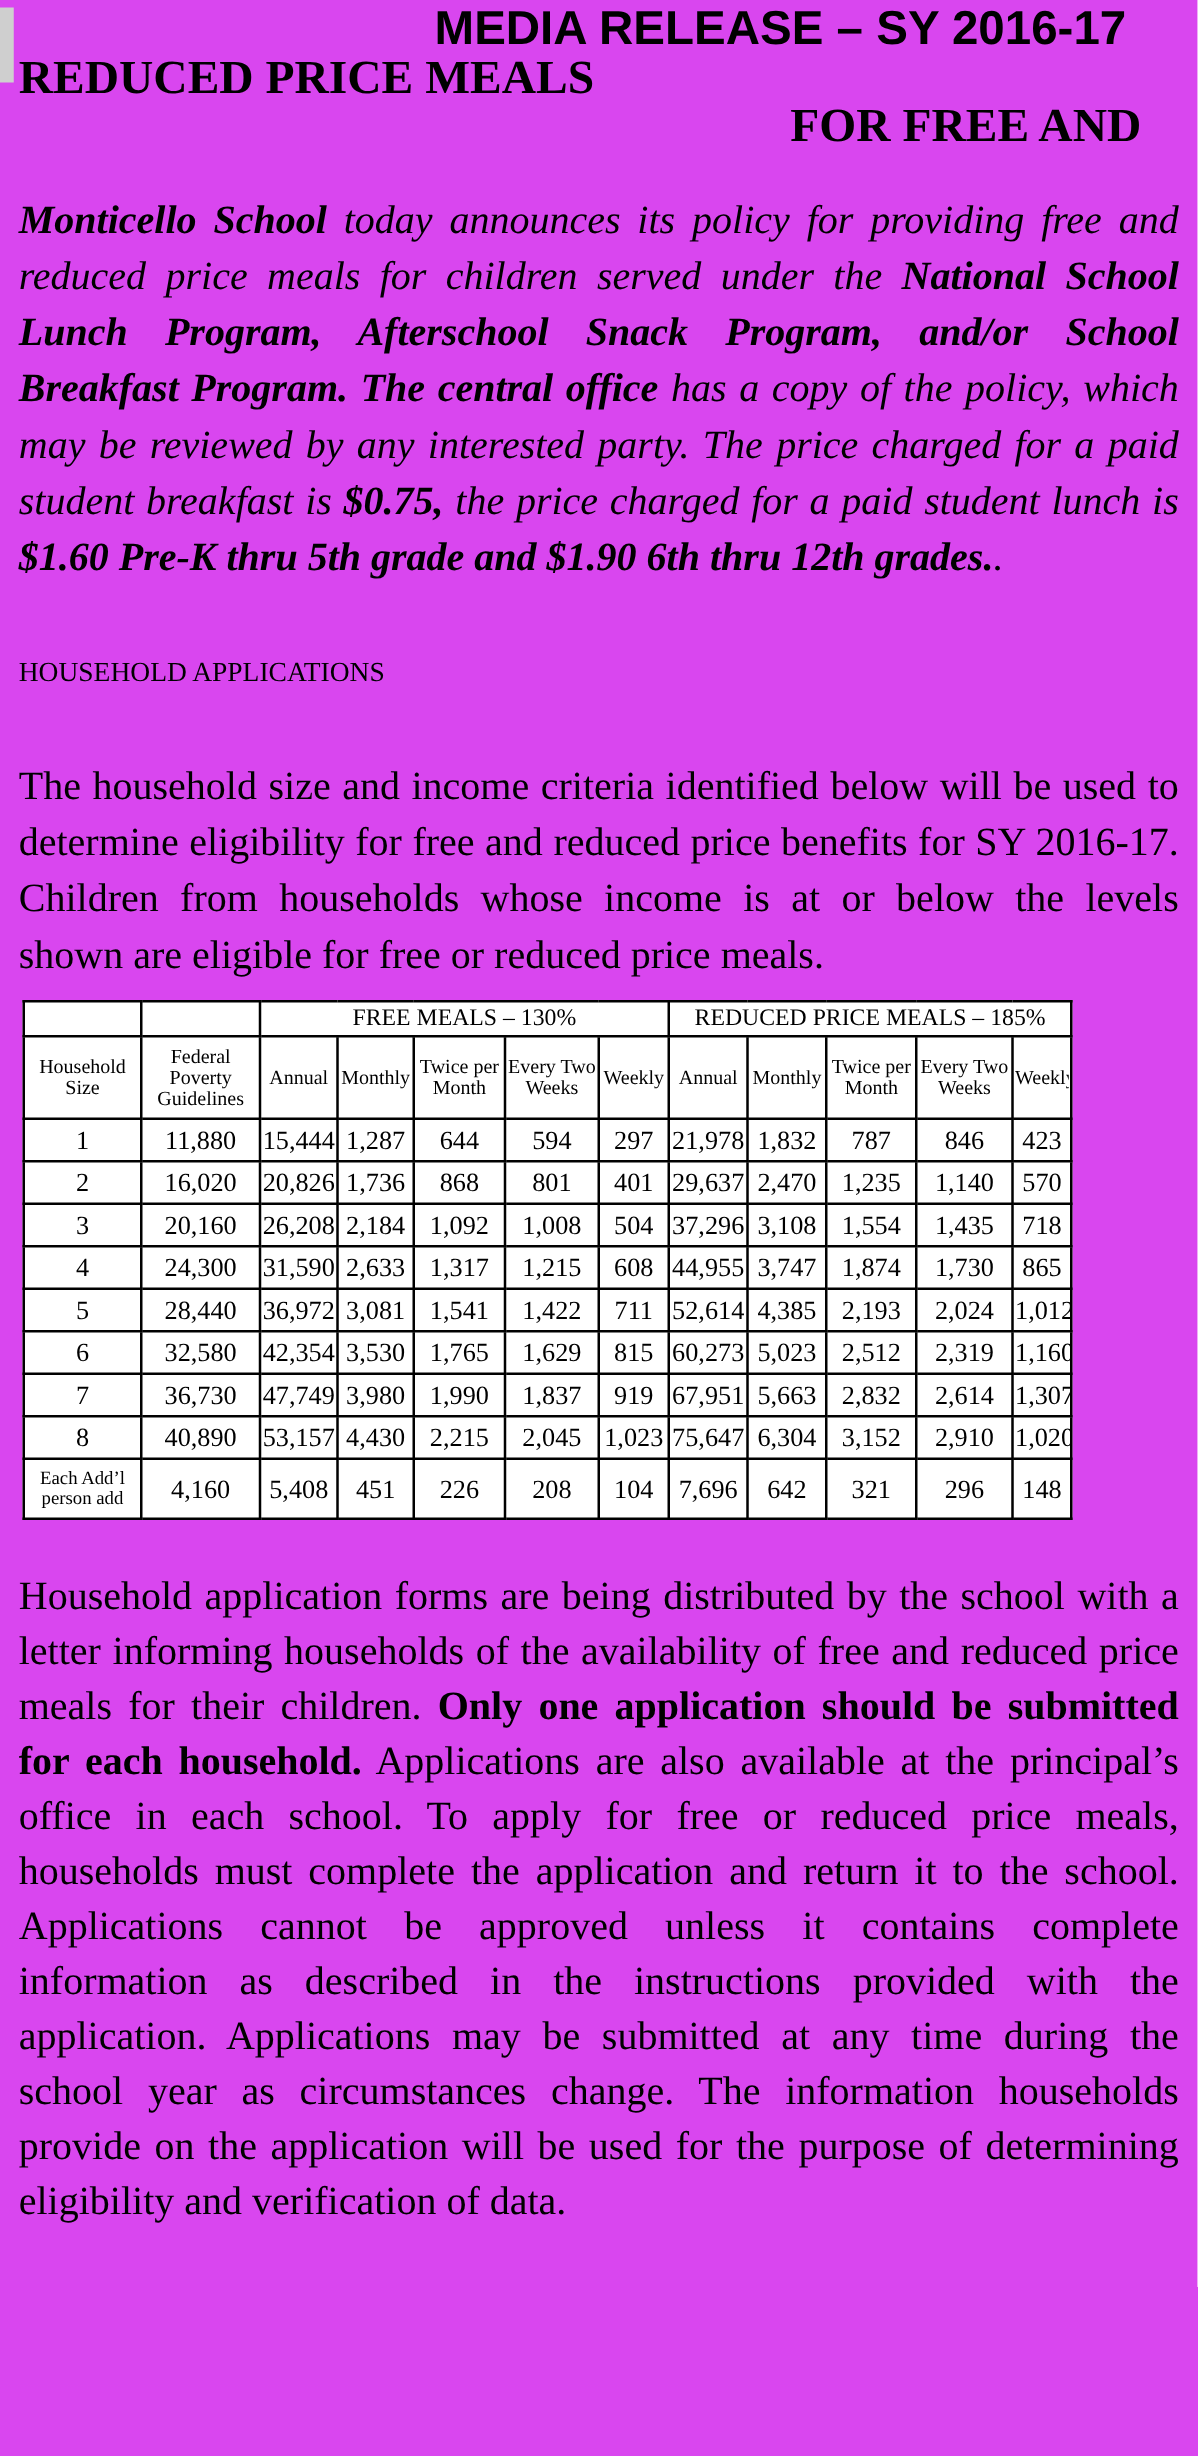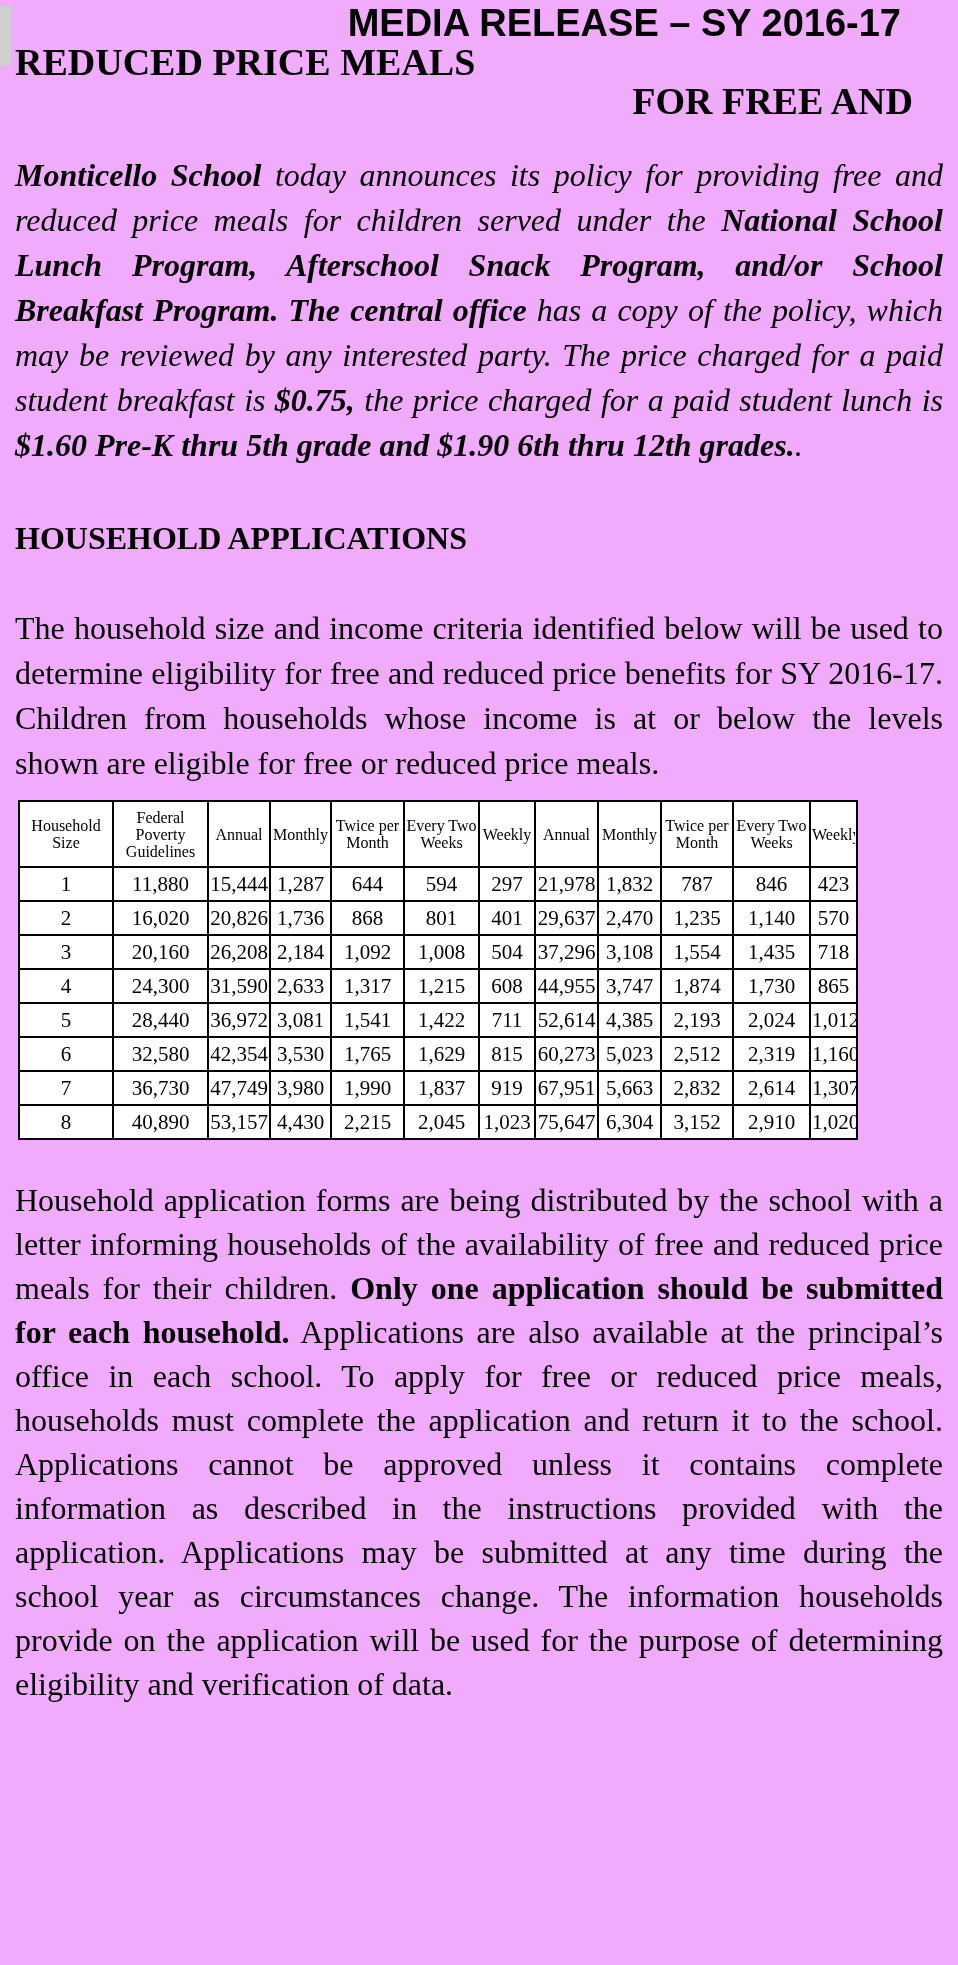--- a/index.html
+++ b/index.html
@@ -7,21 +7,21 @@
     width: 958px;
     color: #000;
     font-family: "Liberation Serif", serif;
   }
   .page {
     position: relative;
     width: 958px;
     min-height: 1965px;
     box-sizing: border-box;
     padding: 4px 15px 10px 15px;
-    background: #f0abfc;
+    background: #d946ef;
   }
   .scan-edge {
     position: absolute;
     left: 0; top: 6px;
     width: 11px; height: 60px;
     background: #cfcfcf;
   }
   
   .title-line { font-weight: bold; font-size: 38px; line-height: 39px; white-space: nowrap; }
   .title-line.sans { font-family: "Liberation Sans", sans-serif; text-align: right; padding-right: 42px; }
@@ -30,22 +30,22 @@
 
   
   .para {
     font-size: 32px;
     line-height: 45px;
     text-align: justify;
     margin: 0;
   }
   .para-intro { margin-top: 32px; font-style: italic; }
   .section-heading {
-    font-size: 32px;
-    font-weight: bold;
+    font-size: 22px;
+    font-weight: normal;
     line-height: 36px;
     margin: 52px 0 0 0;
   }
   .para-criteria { margin-top: 50px; }
   .para-apps { margin-top: 38px; line-height: 44px; }
 
   
   table.income {
     border-collapse: collapse;
     table-layout: fixed;
@@ -92,20 +92,26 @@
         <col style="width:73px">
         <col style="width:75px">
         <col style="width:56px">
       <col style="width:63px">
         <col style="width:63px">
         <col style="width:72px">
         <col style="width:77px">
         <col style="width:47px">
     </colgroup>
     <thead>
+      <tr class="group-row">
+        <th></th>
+        <th></th>
+        <th colspan="5">FREE MEALS – 130%</th>
+        <th colspan="5">REDUCED PRICE MEALS – 185%</th>
+      </tr>
       <tr class="colhead-row">
         <th>Household Size</th>
         <th>Federal Poverty Guidelines</th>
         <th>Annual</th>
         <th>Monthly</th>
         <th>Twice per Month</th>
         <th>Every Two Weeks</th>
         <th>Weekly</th>
         <th>Annual</th>
         <th>Monthly</th>
@@ -220,17 +226,31 @@
           <td>4,430</td>
           <td>2,215</td>
           <td>2,045</td>
           <td>1,023</td>
           <td>75,647</td>
           <td>6,304</td>
           <td>3,152</td>
           <td>2,910</td>
           <td>1,020</td>
         </tr>
+        <tr class="addl-row">
+          <td class="row-label">Each Add’l person  add</td>
+          <td>4,160</td>
+          <td>5,408</td>
+          <td>451</td>
+          <td>226</td>
+          <td>208</td>
+          <td>104</td>
+          <td>7,696</td>
+          <td>642</td>
+          <td>321</td>
+          <td>296</td>
+          <td>148</td>
+        </tr>
       </tbody>
   </table>
 
   <p class="para para-apps"><span>Household application forms are being distributed by the school with a letter informing households of the availability of free and reduced price meals for their children.  </span><b>Only one application should be submitted for each household.</b><span>   Applications are also available at the principal’s office in each school.  To apply for free or reduced price meals, households must complete the application and return it to the school.   Applications cannot be approved unless it contains complete information as described in the instructions provided with the application.    Applications may be submitted at any time during the school year as circumstances change.    The information households provide on the application will be used for the purpose of determining eligibility and verification of data.</span></p>
 </div>
 
 </body></html>

